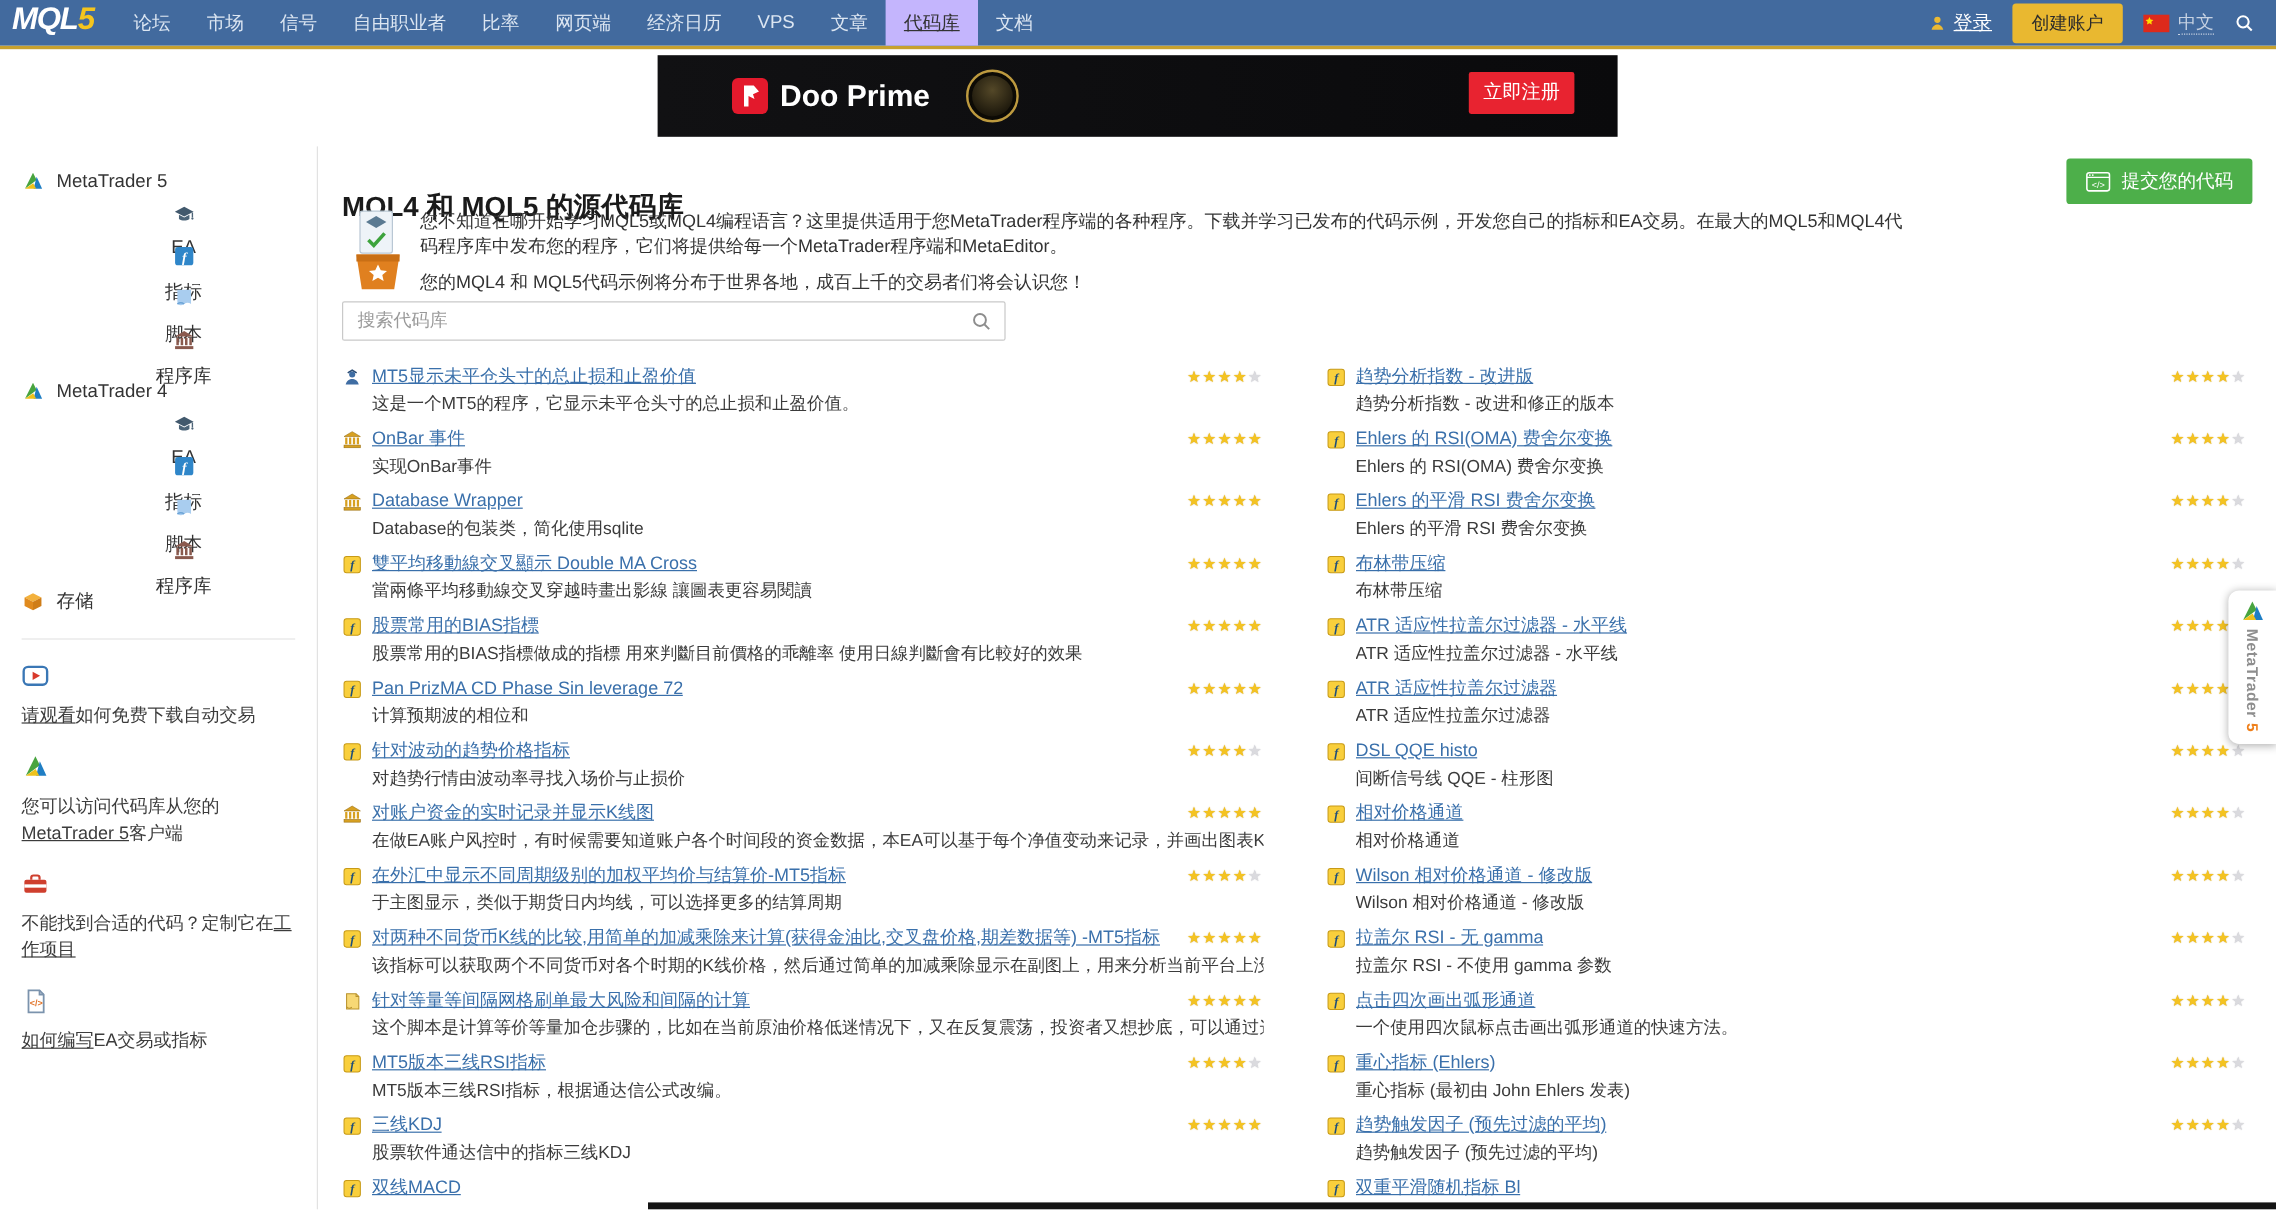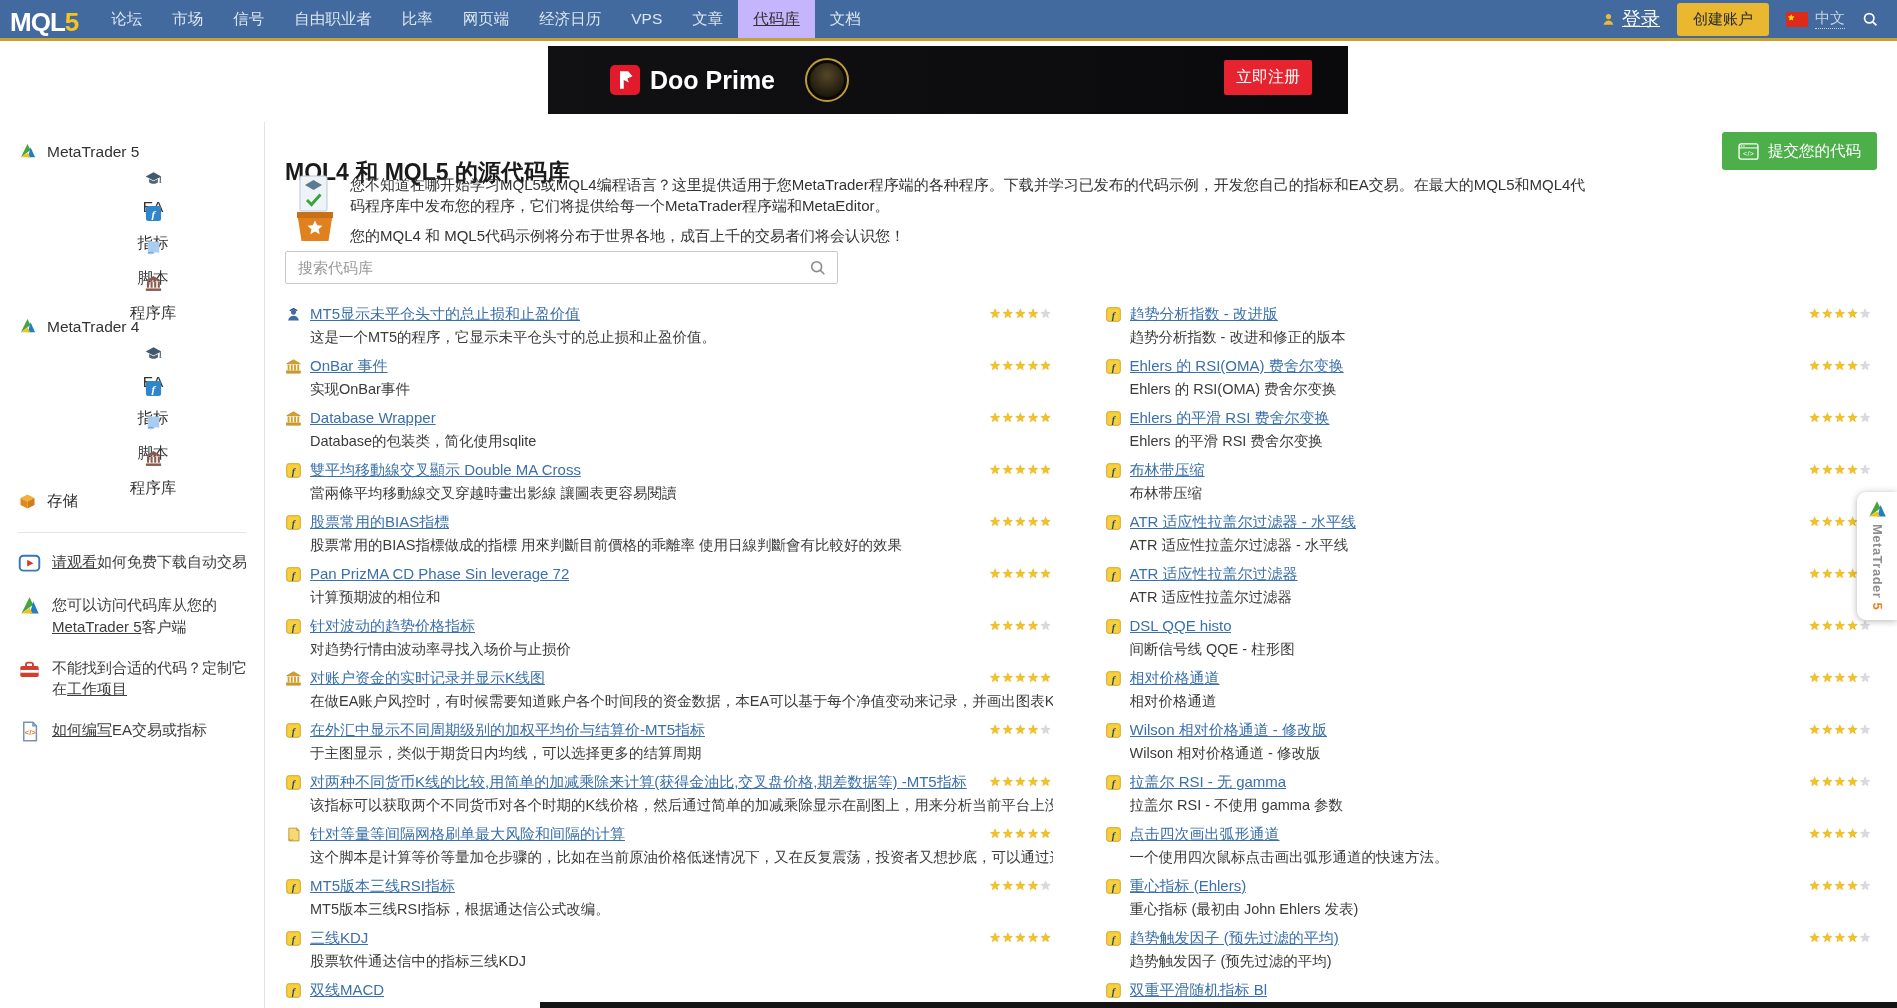--- a/index.html
+++ b/index.html
@@ -3,27 +3,27 @@
 <meta charset="utf-8">
 <style>
   * { box-sizing: border-box; }
   html,body { margin:0; padding:0; }
   body {
     width:1897px; height:1008px; position:relative; overflow:hidden;
     background:#fff; font-family:"Liberation Sans","DejaVu Sans",sans-serif;
   }
   
   .topnav { position:absolute; top:0; left:0; right:0; height:38px; background:#426a9e; display:flex; align-items:stretch; z-index:5; }
-  .logo { display:flex; align-items:flex-end; padding:0 18px 0 10px; font-weight:bold; font-size:26px; letter-spacing:-1px; cursor:pointer; }
+  .logo { display:flex; align-items:flex-start; padding:0 18px 0 10px; font-style:italic; font-weight:bold; font-size:26px; letter-spacing:-1px; cursor:pointer; }
   .logo .m { color:#fff; } .logo .five { color:#f5c51d; }
   .nav-items { display:flex;text-align:center; }
   .nav-item { display:flex; align-items:center; padding:0 15px; color:#dce6f2; font-size:15.5px; cursor:pointer; white-space:nowrap; }
   .nav-item.active { background:#c4b5fd; color:#333;text-decoration:underline; }
   .nav-right { margin-left:auto; display:flex; align-items:center; gap:17px; padding-right:18px; }
-  .login { display:flex; align-items:center; gap:6px; color:#fff; font-size:19px; cursor:pointer; }
+  .login { display:flex; align-items:center; gap:6px; color:#fff; font-size:16px; cursor:pointer; }
   .login .ic { width:15px; height:15px; }
   .login .label { text-decoration:underline; }
   .signup { background:#e9b830; color:#2b2b2b; font-size:15px; padding:7px 16px; border-radius:3px; cursor:pointer; white-space:nowrap; }
   .lang { display:flex; align-items:center; gap:7px; cursor:pointer; }
   .lang .flag { width:22px; height:15px; display:block; }
   .lang .label { color:#c7d2e2; font-size:15px; border-bottom:1px dotted #c7d2e2; }
   .nav-search { width:17px; height:17px; cursor:pointer; }
   .goldline { position:absolute; top:38px; left:0; right:0; height:3px; background:#c7a12e; }
   .ic svg, .nav-search svg, .login .ic svg { width:100%; height:100%; display:block; }
 
@@ -37,21 +37,21 @@
   .bn-l2 { color:#d9b45c; font-weight:800; font-size:24px; margin-top:1px; letter-spacing:1px; white-space:nowrap; }
   .medal { width:44px; height:44px; border-radius:50%; margin-left:30px; flex:none; border:2px solid #bd9a3f; background:radial-gradient(circle at 50% 38%, #544828, #171309 72%); box-shadow:inset 0 0 0 3px #0c0a05; }
   .bn-cta { position:absolute; right:36px; top:14px; width:88px; height:35px; background:#e82330; color:#fff; font-size:16px; display:flex; align-items:center; justify-content:center; border-radius:2px;margin-left:18px; }
 
   
   .sidebar { position:absolute; left:0; top:122px; width:264px; bottom:0; padding:12px 0 0 18px; }
   .sb-item { display:flex; align-items:center; gap:10px; height:35px; font-size:15.5px; color:#333; cursor:pointer; }
   .sb-item.indent { padding-left:24px;flex-direction:column; }
   .sb-item .ic { width:19px; height:19px; flex:none; }
   .sb-divider { border:none; border-top:1px solid #e4e4e4; margin:13px 18px 18px 0; }
-  .sb-link { display:flex; gap:11px; margin-bottom:19px; padding-right:14px; font-size:15px; line-height:1.45; color:#3c3c3c; cursor:pointer; }
+  .sb-link { display:flex; gap:11px; margin-bottom:19px; padding-right:14px; font-size:15px; line-height:1.45; color:#3c3c3c; cursor:pointer;flex-direction:column; }
   .sb-link .ic { width:23px; height:23px; flex:none; margin-top:1px; }
   .sb-link .lk { text-decoration:underline; }
   .vdivider { position:absolute; left:264px; top:122px; bottom:0; width:1px; background:#e2e2e2; }
 
   
   .main { position:absolute; left:265px; top:122px; right:0; bottom:0; }
   .page-title { position:absolute; left:20px; top:20px; font-size:23px; font-weight:bold; color:#1a1a1a; }
   .submit-btn { position:absolute; right:20px; top:10px; height:38px; background:#4daf4a; border-radius:3px; color:#fff; display:flex; align-items:center; gap:9px; padding:0 16px; font-size:15.5px; cursor:pointer; }
   .submit-btn .ic { width:21px; height:17px; }
   .hero-ic { position:absolute; left:27px; top:52px; width:46px; height:68px; }

